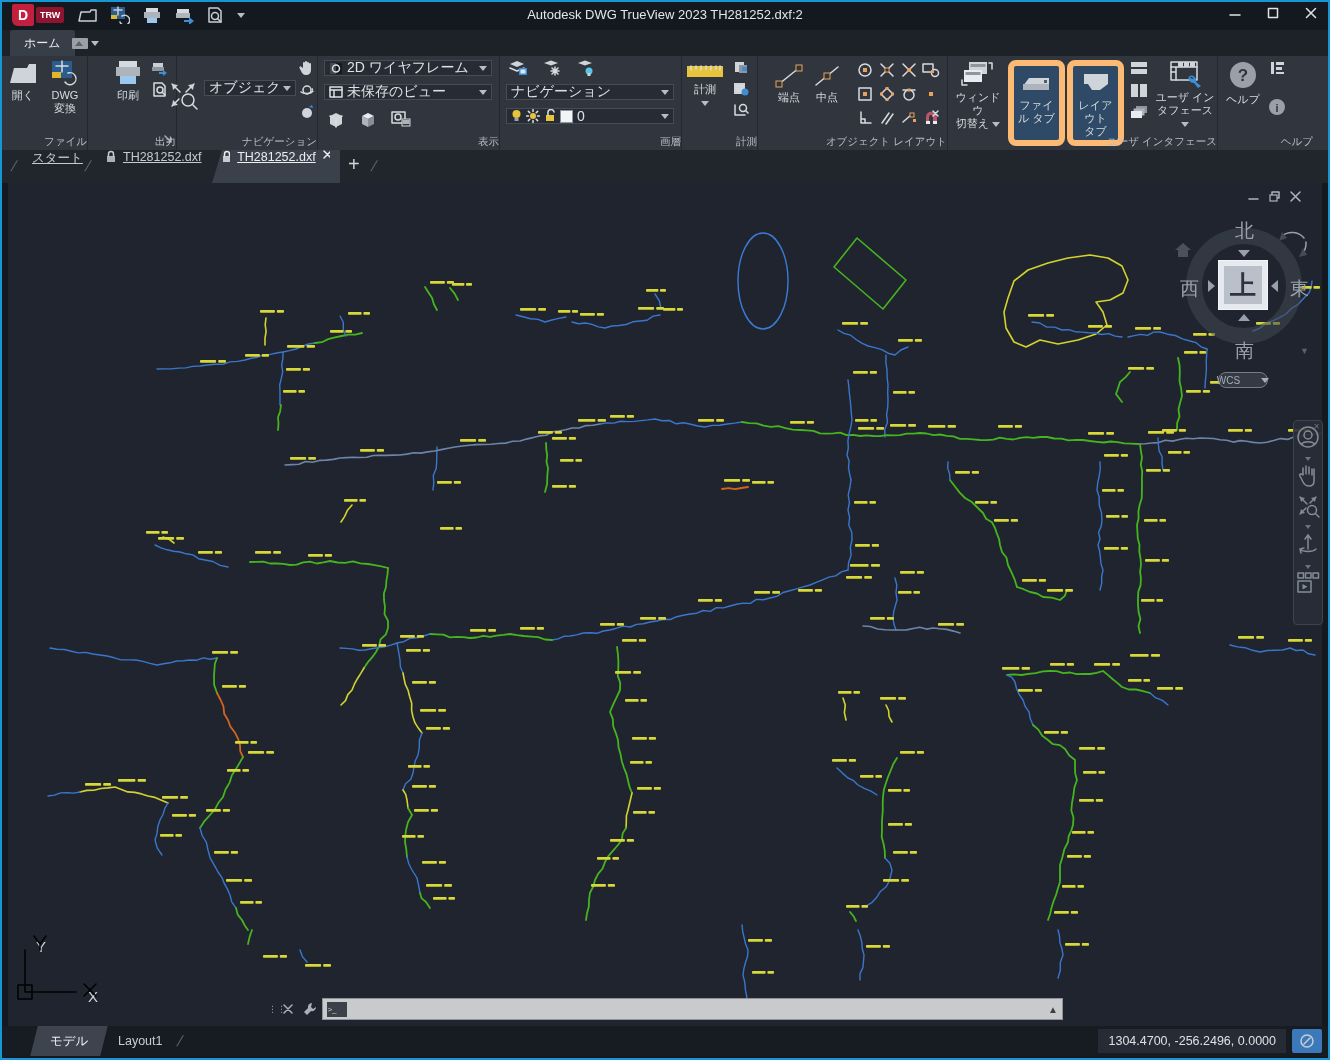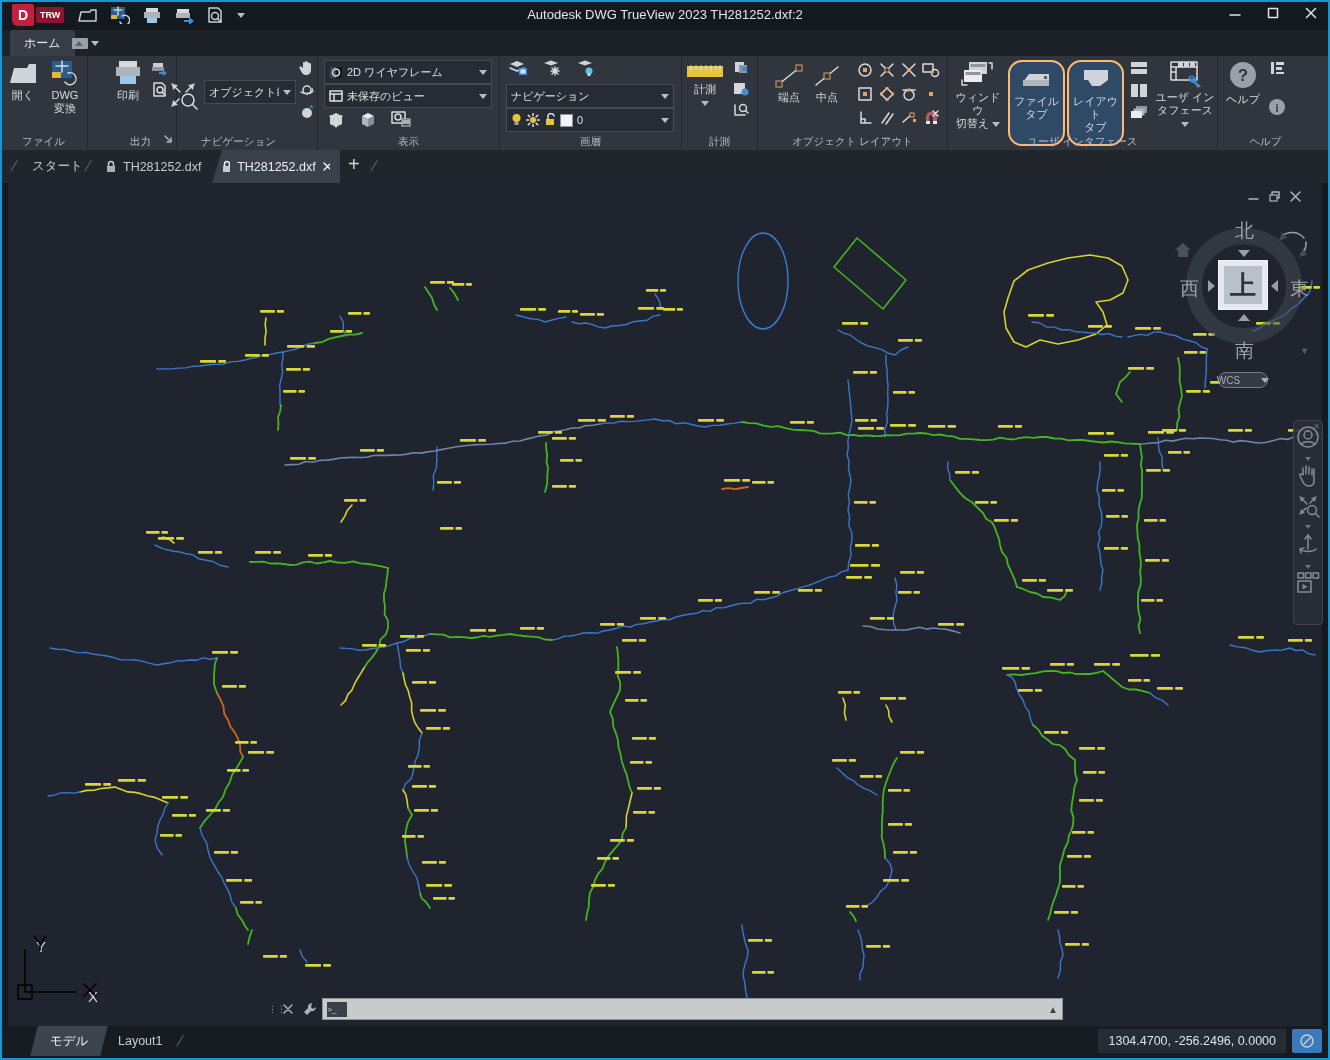--- a/index.html
+++ b/index.html
@@ -27,35 +27,35 @@
     font-size:12px;line-height:26px;border-radius:3px 3px 0 0;}
   .minipanelbtn{position:absolute;left:72px;top:5px;width:34px;height:16px;display:flex;align-items:center;gap:3px;color:#aab0b8;}
   .minipanelbtn .sq{width:16px;height:11px;background:#9aa0a8;border-radius:1px;position:relative;}
   .minipanelbtn .sq:after{content:"";position:absolute;left:3px;top:3px;border-left:4px solid transparent;
     border-right:4px solid transparent;border-bottom:5px solid #5d636b;}
   .caret{width:0;height:0;border-left:4px solid transparent;border-right:4px solid transparent;border-top:5px solid #b7bdc4;display:inline-block;}
 
   
   .ribbon{position:absolute;left:0;top:56px;width:1330px;height:94px;background:#31363e;color:#d7dbe0;}
   .panel{position:absolute;top:0;height:94px;border-right:1px solid #222730;}
-  .ptitle{position:absolute;left:0;right:0;bottom:1px;text-align:center;font-size:10.5px;color:#b9bec5;}
+  .ptitle{position:absolute;left:0;right:0;bottom:1px;text-align:right;font-size:10.5px;color:#b9bec5;}
   .bigbtn{position:absolute;top:4px;width:42px;text-align:center;font-size:11px;color:#d7dbe0;line-height:13px;}
   .bigbtn svg{display:block;margin:0 auto 3px;}
   .mini{width:17px;height:15px;display:flex;align-items:center;justify-content:center;}
-  .combo{position:absolute;height:24px;background:#272c34;border:1px solid #464c55;display:flex;align-items:center;
-    font-size:11px;color:#dde1e5;padding:0 4px;gap:4px;}
+  .combo{position:absolute;height:16px;background:#272c34;border:1px solid #464c55;display:flex;align-items:center;
+    font-size:14px;color:#dde1e5;padding:0 4px;gap:4px;}
   .combo .cx{flex:1;white-space:nowrap;overflow:hidden;}
-  .hl{background:#2e4a66;border:2px solid #fdba74;border-radius:14px;}
+  .hl{background:#2e4a66;border:6px solid #fdba74;border-radius:8px;}
   .snapcell{width:22px;height:24px;display:flex;align-items:center;justify-content:center;}
   .dlauncher{position:absolute;right:3px;bottom:2px;color:#aab0b8;}
 
   
   .docbar{position:absolute;left:0;top:150px;width:1330px;height:33px;background:#21262d;color:#c6cbd1;font-size:12.5px;}
   .slash{color:#5d646d;font-size:15px;transform:skewX(-18deg);display:inline-block;}
-  .doctab{position:absolute;top:0;height:33px;display:flex;align-items:center;gap:7px;padding:0 10px;}
+  .doctab{position:absolute;top:0;height:33px;display:flex;align-items:flex-start;gap:7px;padding:0 10px;text-decoration:underline;}
   .doctab.active{background:#3a414b;color:#eceef0;clip-path:polygon(10px 0,100% 0,100% 100%,0 100%);}
   .plusbtn{font-size:20px;color:#d0d4d9;}
 
   
   .canvas{position:absolute;left:8px;top:183px;width:1314px;height:843px;background:#20242e;overflow:hidden;}
   #draw-svg{position:absolute;left:0;top:0;width:1314px;height:843px;}
   .dwinbtns{position:absolute;left:1248px;top:188px;display:flex;gap:10px;color:#aeb4bc;z-index:20;}
 
   
   .viewcube{position:absolute;left:1172px;top:210px;width:145px;height:185px;z-index:15;color:#9ba1ab;}

